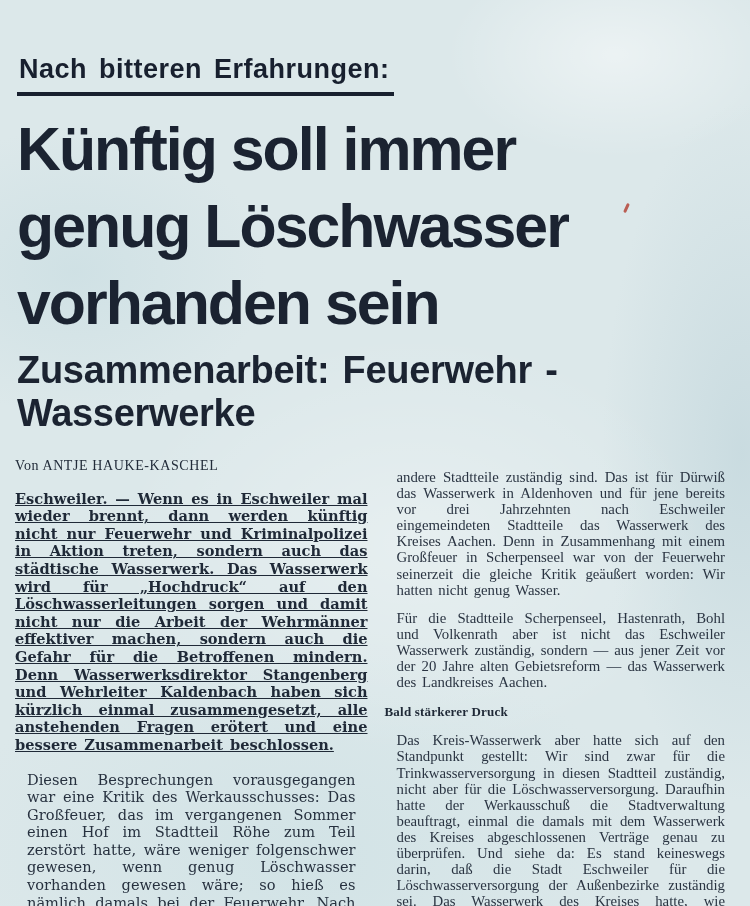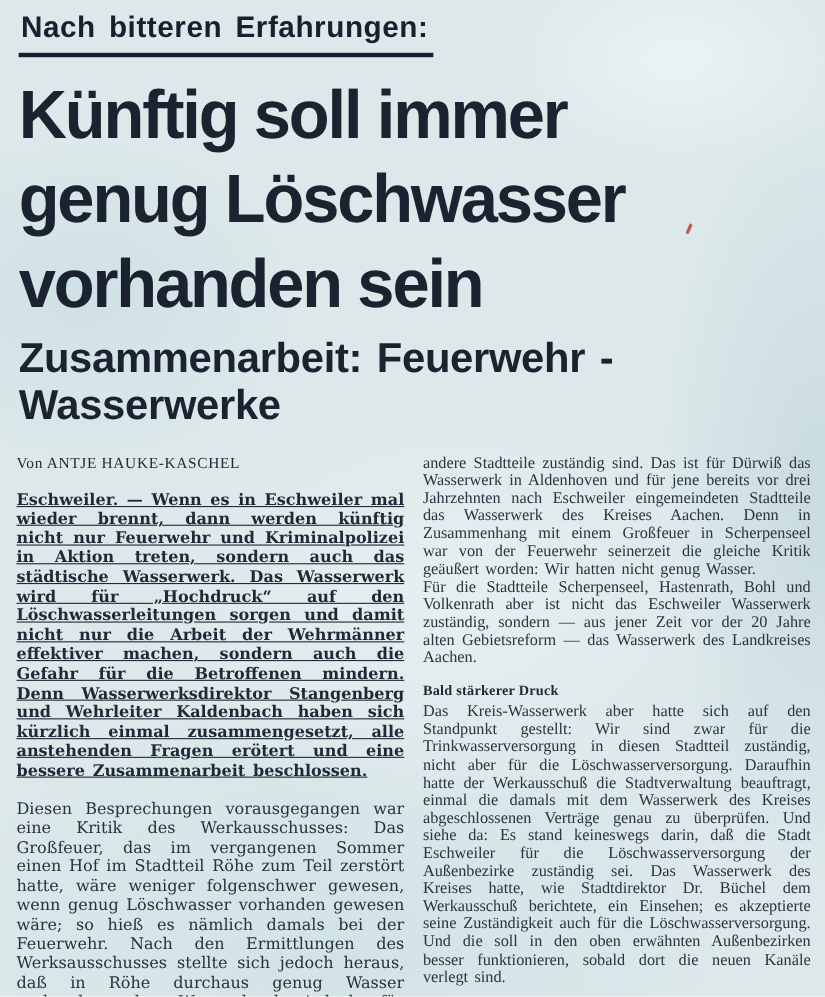--- a/index.html
+++ b/index.html
@@ -31,20 +31,21 @@
   .kicker {
     display: inline-block;
     font-size: 27px;
     font-weight: bold;
     letter-spacing: 0.5px;
     word-spacing: 4px;
     color: #18202f;
     border-bottom: 4px solid #18202f;
     padding: 0 4px 7px 2px;
     margin-left: 2px;
+    margin-top: 44px;
   }
   .headline {
     margin: 14px 0 0 2px;
     font-size: 62px;
     line-height: 77px;
     font-weight: bold;
     letter-spacing: -2px;
     color: #1b2331;
     transform: scaleX(0.98);
     transform-origin: left top;
@@ -90,21 +91,21 @@
     color: #222c3a;
   }
   .lead {
     font-weight: bold;
     margin: 0 0 17px 0;
     word-spacing: 2px;
     color: #1f2937;
     text-decoration: underline;
   }
   .para {
-    margin: 0;
+    margin: 12px;
     word-spacing: 1.5px;
   }
   .col-right .para { word-spacing: 2px; }
   .subhead {
     font-weight: bold;
     font-size: 13px;
     text-align: left;
     margin: 14px 0 3px 0;
     color: #1f2937;
     letter-spacing: 0.2px;

